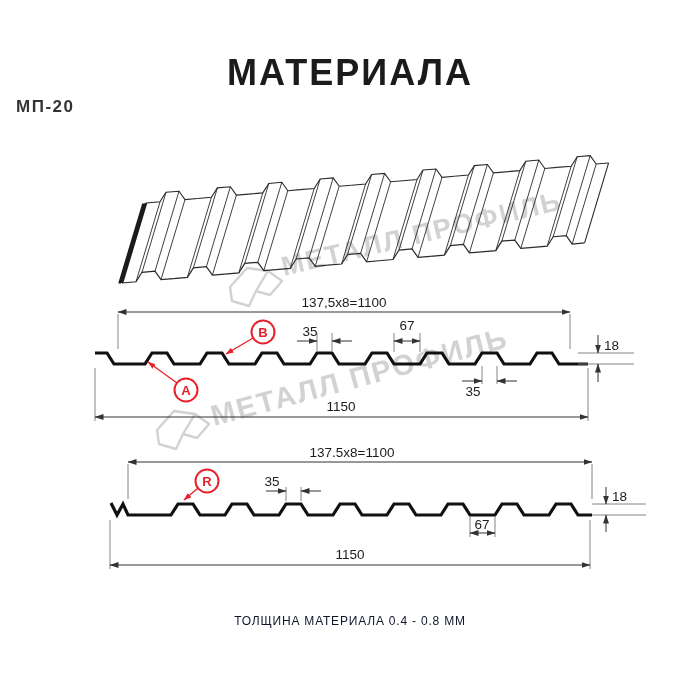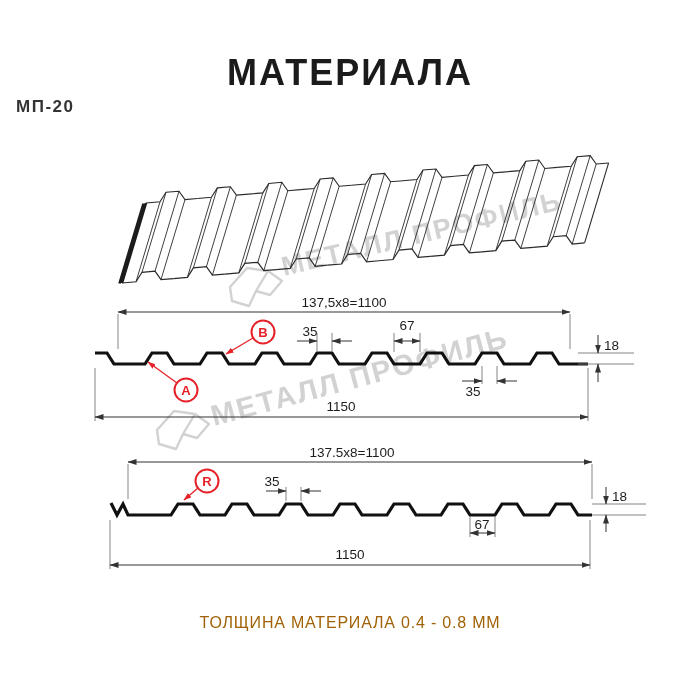--- a/index.html
+++ b/index.html
@@ -3,21 +3,21 @@
 <meta charset="utf-8">
 <style>
   html,body{margin:0;padding:0;background:#ffffff;}
   .page{position:relative;width:700px;height:700px;background:#fff;overflow:hidden;
         font-family:"Liberation Sans", sans-serif;}
   .title{position:absolute;top:52px;left:0;width:700px;text-align:center;
          font-size:36px;font-weight:700;letter-spacing:2px;color:#1b1b1b;}
   .subtitle{position:absolute;top:97px;left:16px;width:700px;text-align:left;
          font-size:17px;font-weight:600;letter-spacing:1.5px;color:#333;}
   .footer{position:absolute;top:614px;left:0;width:700px;text-align:center;
-         font-size:16px;font-weight:500;letter-spacing:0.8px;color:#a16207;}
+         font-size:12px;font-weight:500;letter-spacing:0.8px;color:#0f172a;}
   svg{position:absolute;top:0;left:0;}
   svg text{font-family:"Liberation Sans", sans-serif;}
   .dim{font-size:13.5px;fill:#1c1c1c;}
   .lbl{font-size:13px;font-weight:700;}
   .wmtext{font-size:27px;font-weight:700;letter-spacing:2px;}
 </style>
 </head>
 <body>
 
 <div class="page">

